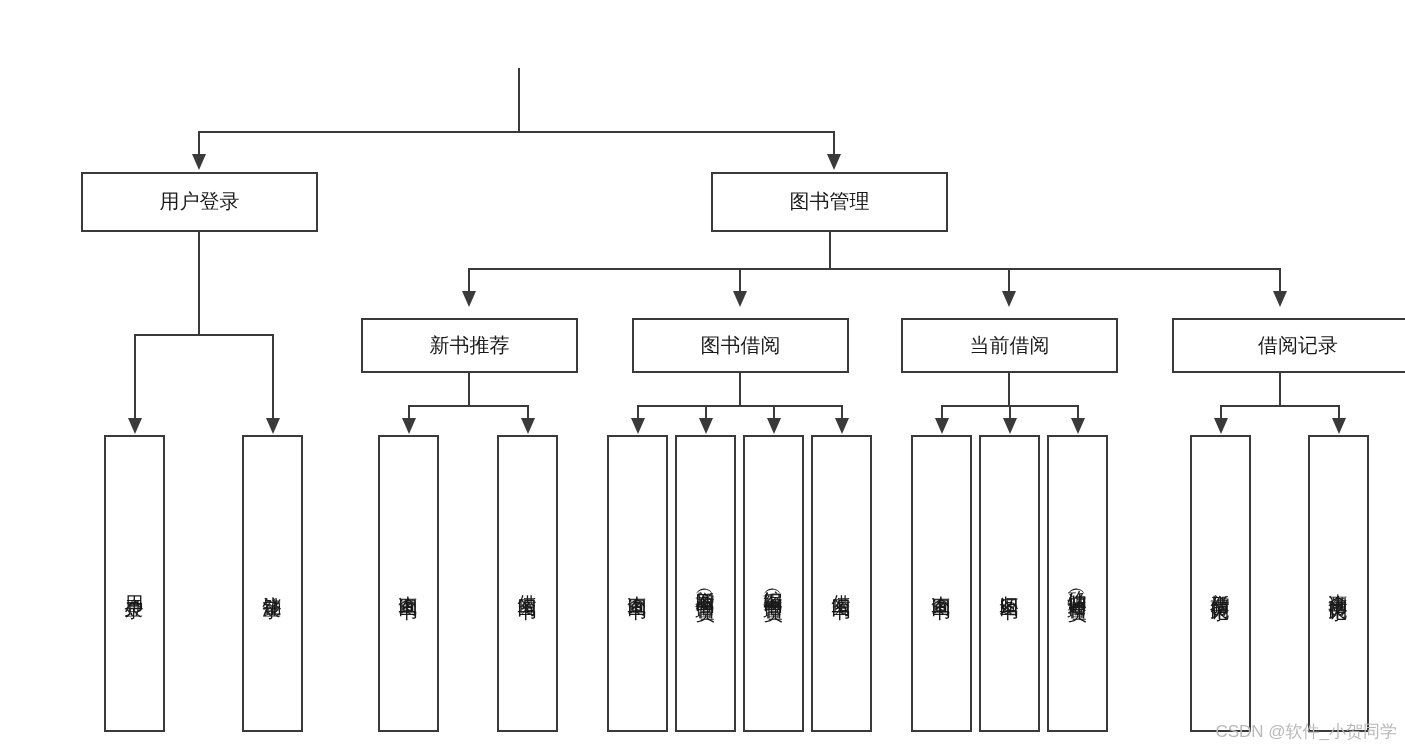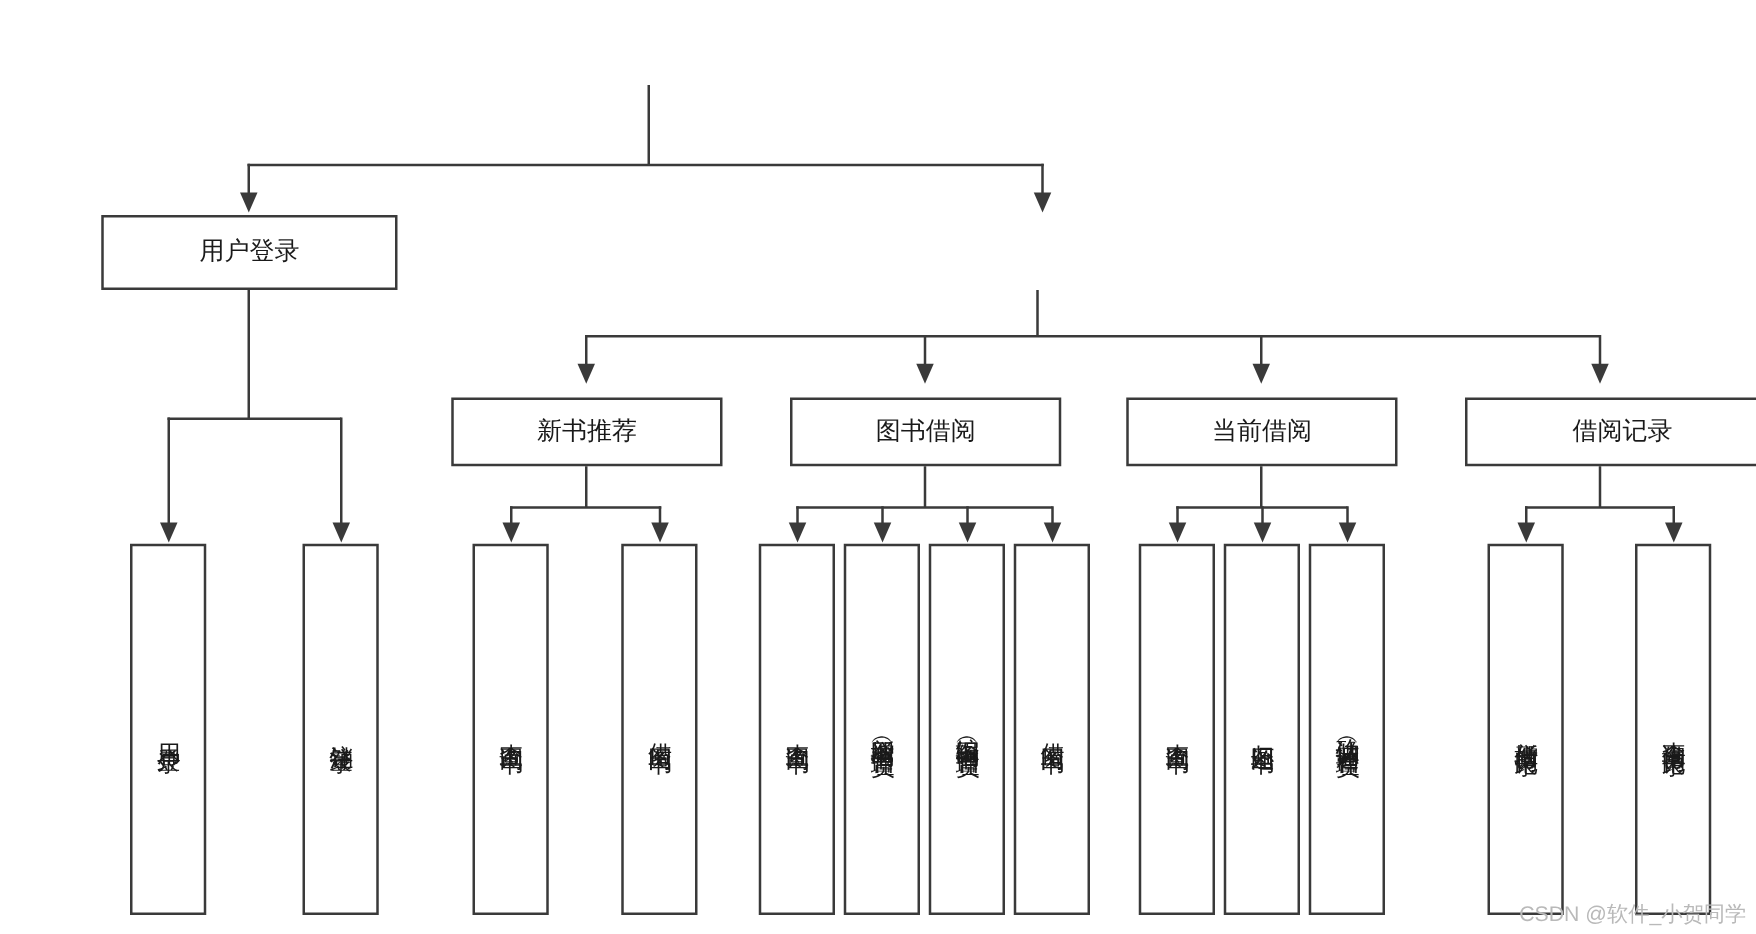--- a/index.html
+++ b/index.html
@@ -96,20 +96,23 @@
   <div class="vline" style="left:198px; top:131px; height:24px;"></div>
   <div class="arrow" style="left:192px; top:154px;"></div>
 
   <div class="vline" style="left:833px; top:131px; height:24px;"></div>
   <div class="arrow" style="left:827px; top:154px;"></div>
 
   <div class="node level1" style="left:81px; top:172px; width:237px; height:60px;">
     <span>用户登录</span>
   </div>
 
+  <div class="node level1" style="left:711px; top:172px; width:237px; height:60px;">
+    <span>图书管理</span>
+  </div>
 
   <div class="vline" style="left:198px; top:232px; height:103px;"></div>
   <div class="hline" style="left:134px; top:334px; width:139px;"></div>
 
   <div class="vline" style="left:134px; top:334px; height:85px;"></div>
   <div class="arrow" style="left:128px; top:418px;"></div>
 
   <div class="vline" style="left:272px; top:334px; height:85px;"></div>
   <div class="arrow" style="left:266px; top:418px;"></div>
 

